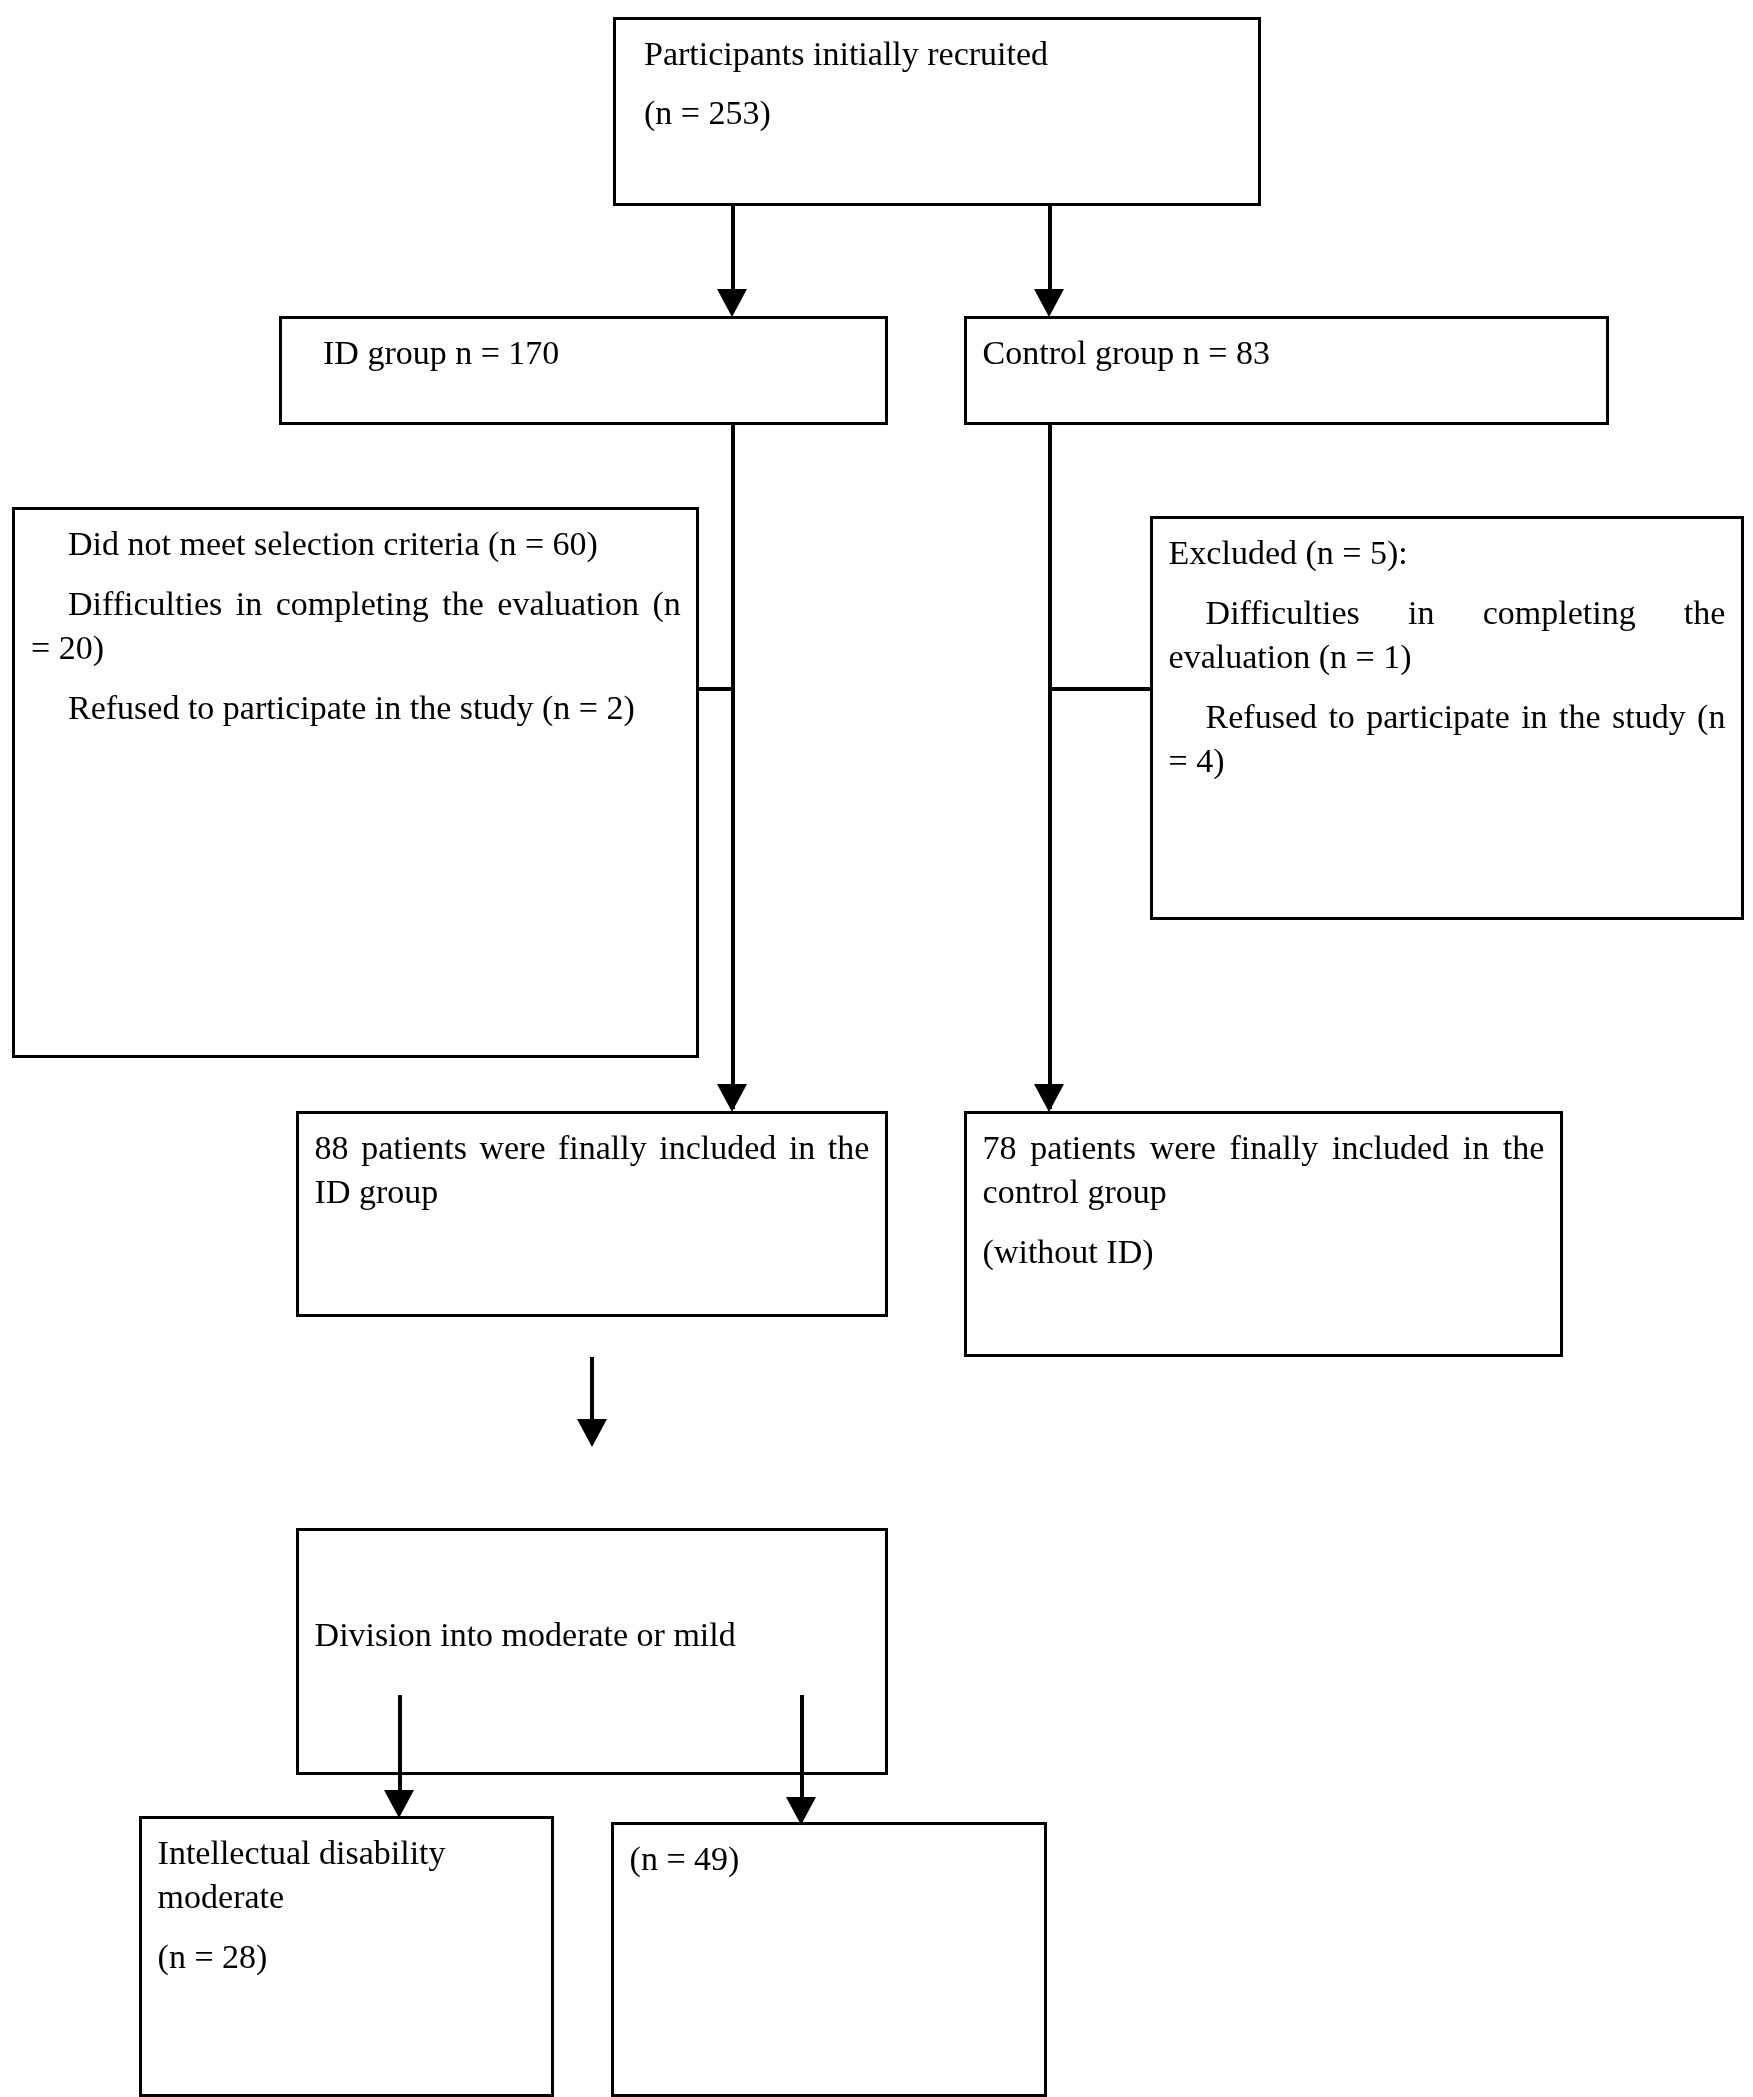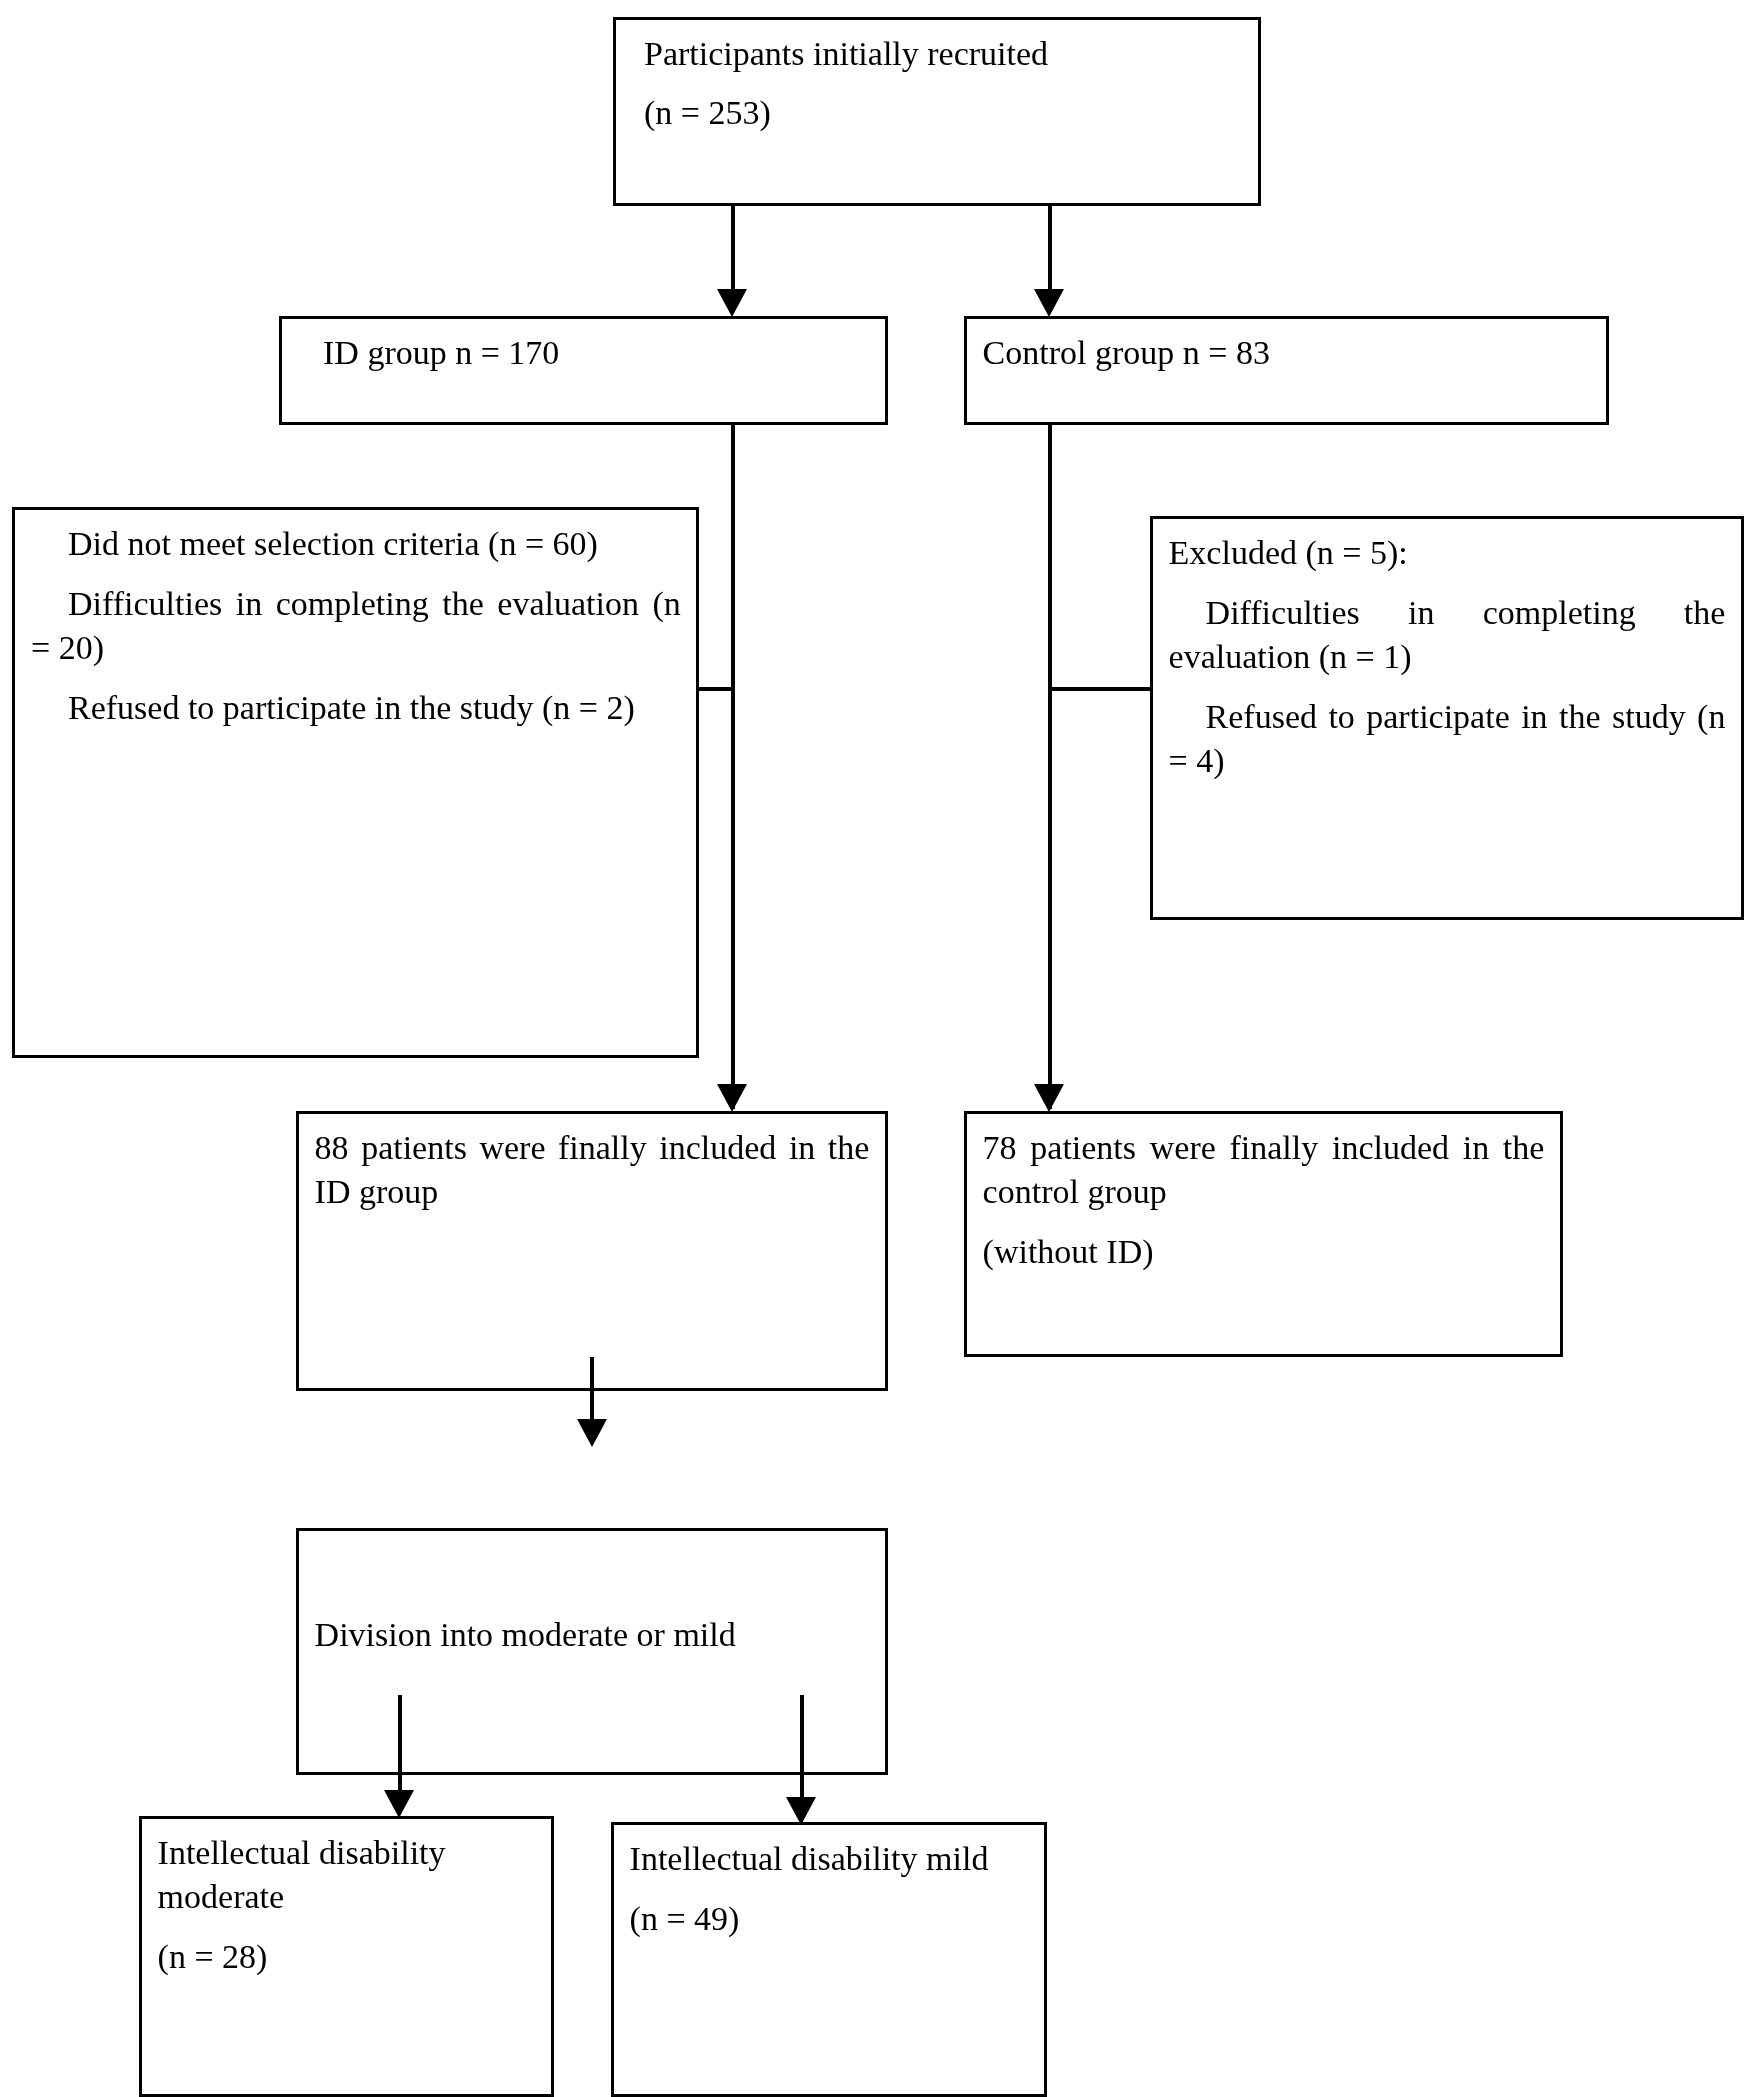--- a/index.html
+++ b/index.html
@@ -83,21 +83,21 @@
     <p class="justall indent">Difficulties in completing the evaluation (n = 20)</p>
     <p class="justall indent">Refused to participate in the study (n = 2)</p>
   </div>
 
   <div class="box" style="left:1150px; top:516px; width:594px; height:404px;">
     <p class="just">Excluded (n = 5):</p>
     <p class="justall indent">Difficulties in completing the evaluation (n = 1)</p>
     <p class="justall indent">Refused to participate in the study (n = 4)</p>
   </div>
 
-  <div class="box" style="left:296px; top:1111px; width:592px; height:280px;">
+  <div class="box" style="left:296px; top:1111px; width:592px; height:206px;">
     <p class="justall">88 patients were finally included in the ID group</p>
   </div>
 
   <div class="box" style="left:964px; top:1111px; width:599px; height:246px;">
     <p class="justall">78 patients were finally included in the control group</p>
     <p>(without ID)</p>
   </div>
 
   <div class="line vline" style="left:590px; top:1357px; height:64px;"></div>
   <div class="arrow" style="left:577px; top:1419px;"></div>
@@ -111,18 +111,17 @@
 
   <div class="line vline" style="left:800px; top:1695px; height:105px;"></div>
   <div class="arrow" style="left:786px; top:1797px;"></div>
 
   <div class="box" style="left:139px; top:1816px; width:415px; height:281px;">
     <p>Intellectual disability moderate</p>
     <p>(n = 28)</p>
   </div>
 
   <div class="box" style="left:611px; top:1822px; width:436px; height:275px;">
-    <p>Intellectual disability mild</p>
     <p>(n = 49)</p>
   </div>
 
 </div>
 
 
 </body></html>

